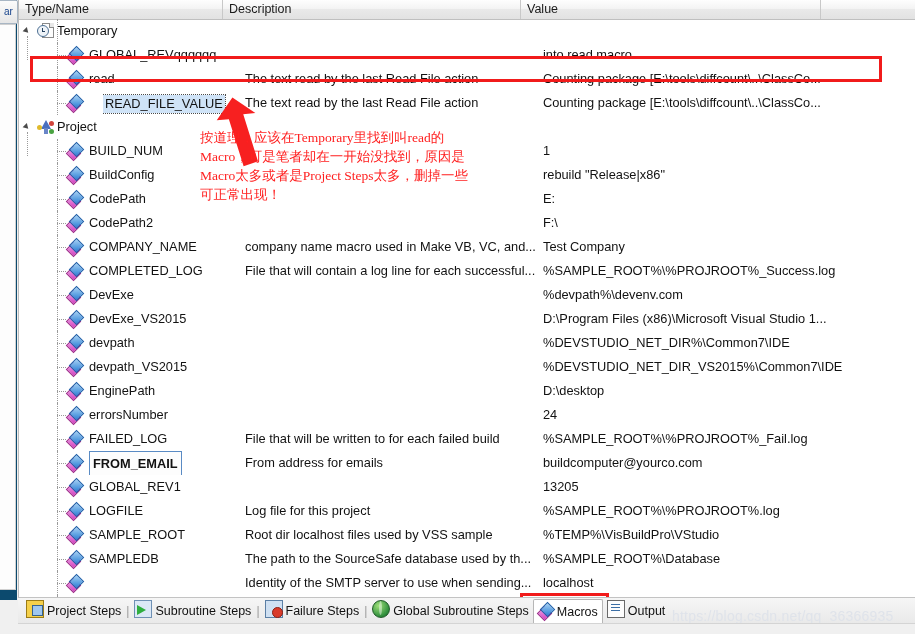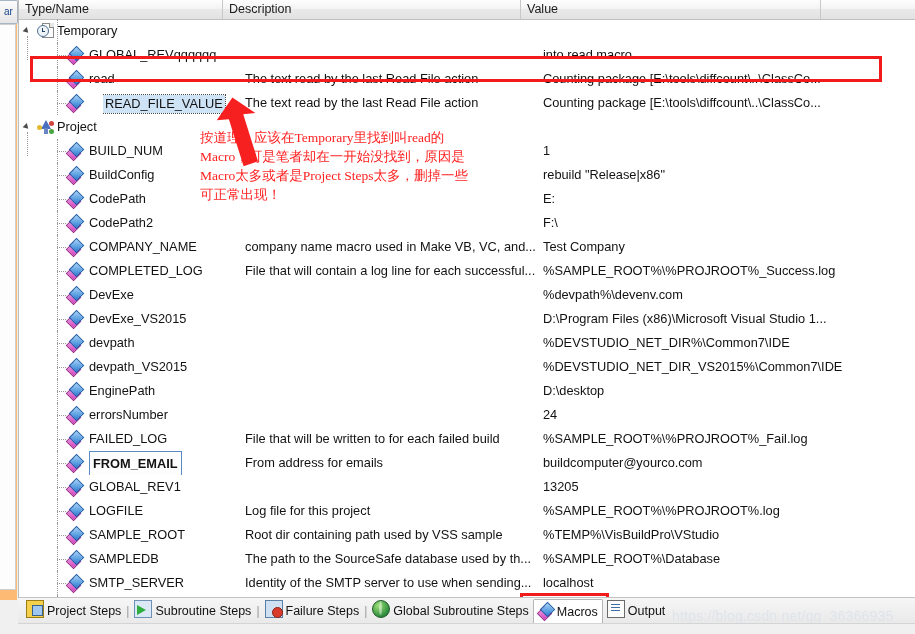--- a/index.html
+++ b/index.html
@@ -6,21 +6,21 @@
   body{
     width:915px;height:634px;overflow:hidden;
     background:#ffffff;
     font-family:"Liberation Sans","DejaVu Sans",sans-serif;
     font-size:12.5px;color:#000;
     -webkit-font-smoothing:antialiased;
   }
   #app{position:relative;width:915px;height:634px;background:#f0f0f0;}
 
   
-  .left-strip{position:absolute;left:0;top:0;width:17px;height:600px;background:#fdba74;}
+  .left-strip{position:absolute;left:0;top:0;width:17px;height:600px;background:#0c4a6e;}
   .left-tab{
     position:absolute;left:0;top:0;width:17px;height:22px;
     background:linear-gradient(to bottom,#fbfbfb,#e6e6e6);
     border:1px solid #a8b6c4;border-left:none;border-radius:0 2px 2px 0;
     font-size:10px;color:#15428b;line-height:21px;text-align:center;
     overflow:hidden;
   }
   .left-strip-body{
     position:absolute;left:0;top:24px;width:15px;height:564px;
     background:#fdfdfd;border:1px solid #d0d0d0;border-left:none;
@@ -449,21 +449,21 @@
         <div class="row" style="top: 504px;">
           <span class="vline" style="left:38px;top:0;height:24px;"></span>
           <span class="hline" style="left:38px;top:12px;width:9px;"></span>
           <span style="position:absolute;left:48px;top:4px;">
             <span class="ic-macro">
               <i class="m"></i>
               <i class="b"></i>
             </span>
           </span>
           <span class="cell c-name" style="left:70px;width:152px;"><span>SAMPLE_ROOT</span></span>
-          <span class="cell c-desc">Root dir containing path used by VSS sample</span>
+          <span class="cell c-desc">Root dir localhost files used by VSS sample</span>
           <span class="cell c-val">%TEMP%\VisBuildPro\VStudio</span>
         </div>
         <div class="row" style="top: 528px;">
           <span class="vline" style="left:38px;top:0;height:24px;"></span>
           <span class="hline" style="left:38px;top:12px;width:9px;"></span>
           <span style="position:absolute;left:48px;top:4px;">
             <span class="ic-macro">
               <i class="m"></i>
               <i class="b"></i>
             </span>
@@ -474,21 +474,20 @@
         </div>
         <div class="row" style="top: 552px;">
           <span class="vline" style="left:38px;top:0;height:24px;"></span>
           <span class="hline" style="left:38px;top:12px;width:9px;"></span>
           <span style="position:absolute;left:48px;top:4px;">
             <span class="ic-macro">
               <i class="m"></i>
               <i class="b"></i>
             </span>
           </span>
-          <span class="cell c-name" style="left:70px;width:152px;"><span>SMTP_SERVER</span></span>
           <span class="cell c-desc">Identity of the SMTP server to use when sending...</span>
           <span class="cell c-val">localhost</span>
         </div>
         <div class="row" style="top: 576px;">
           <span class="vline" style="left:38px;top:0;height:24px;"></span>
           <span style="position:absolute;left:48px;top:4px;"></span>
           <span class="cell c-name" style="left:70px;width:152px;"></span>
           <span class="cell c-desc">Username for logging into SourceSafe database</span>
           <span class="cell c-val">Build</span>
         </div>

